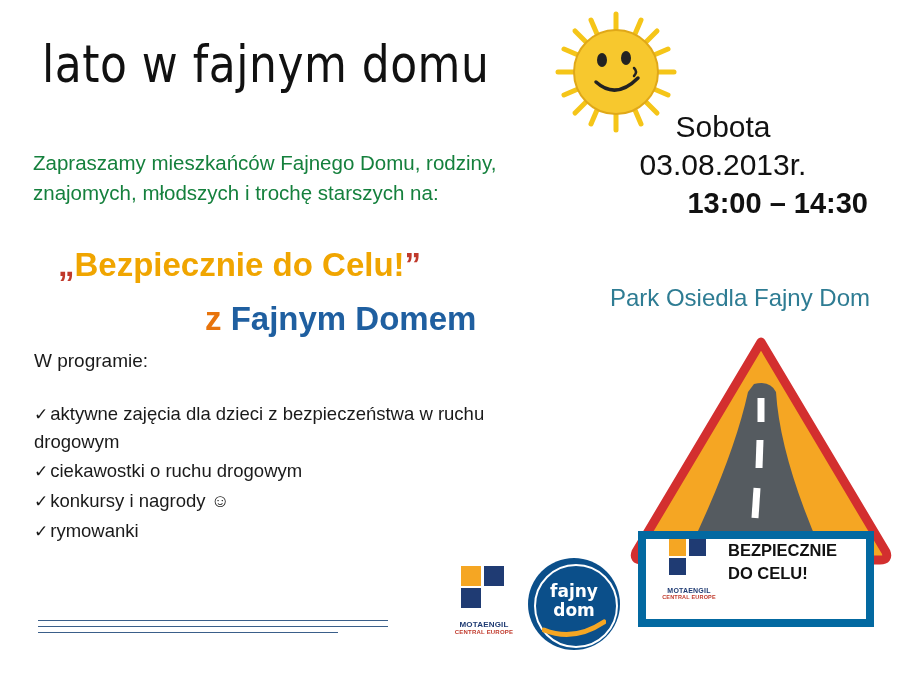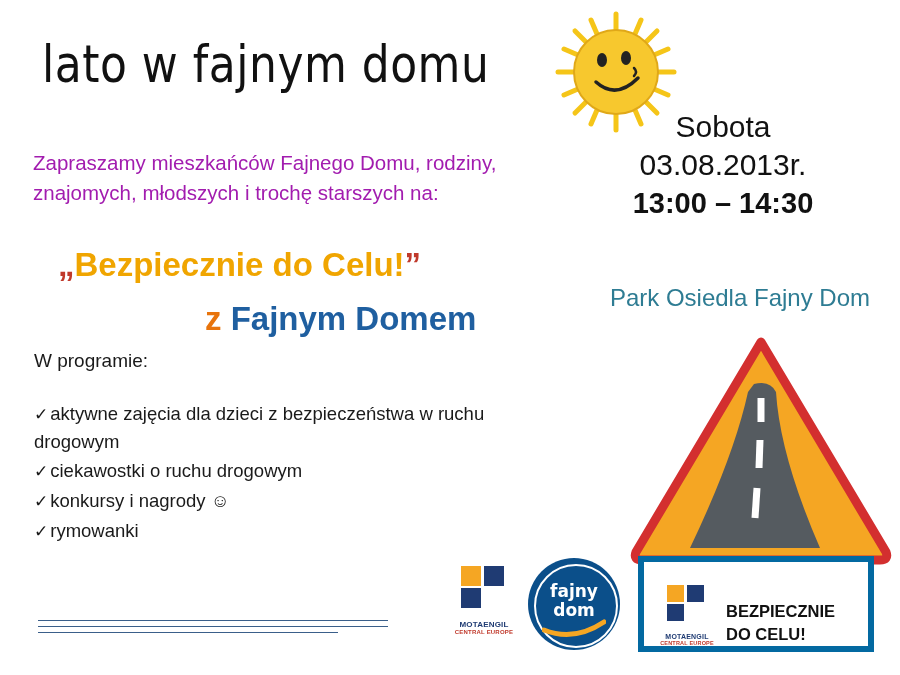--- a/index.html
+++ b/index.html
@@ -45,21 +45,21 @@
   }
 
   
   .intro {
     position: absolute;
     left: 33px;
     top: 148px;
     width: 530px;
     font-size: 20.5px;
     line-height: 30px;
-    color: #a21caf;
+    color: #15803d;
   }
 
   
   .date-block {
     position: absolute;
     right: 32px;
     top: 108px;
     text-align: center;
     width: 290px;
   }
@@ -71,20 +71,21 @@
   .date-line2 {
     font-size: 30px;
     color: #111111;
     line-height: 38px;
   }
   .date-line3 {
     font-size: 29px;
     font-weight: bold;
     color: #111111;
     line-height: 38px;
+    text-align: right;
   }
 
   .venue {
     position: absolute;
     right: 30px;
     top: 284px;
     width: 330px;
     text-align: right;
     font-size: 24px;
     color: #2e7c93;
@@ -158,27 +159,27 @@
     left: 630px;
     top: 336px;
     width: 262px;
     height: 230px;
   }
 
   
   .label-box {
     position: absolute;
     left: 638px;
-    top: 556px;
+    top: 531px;
     width: 236px;
     height: 96px;
-    border: 6px solid #0369a1;
+    border: 8px solid #0369a1;
     background: #ffffff;
     display: flex;
-    align-items: flex-end;
+    align-items: flex-start;
     box-sizing: border-box;
   }
   .label-box .lb-logo {
     width: 78px;
     display: flex;
     flex-direction: column;
     align-items: center;
     justify-content: center;
     padding-left: 4px;
   }

